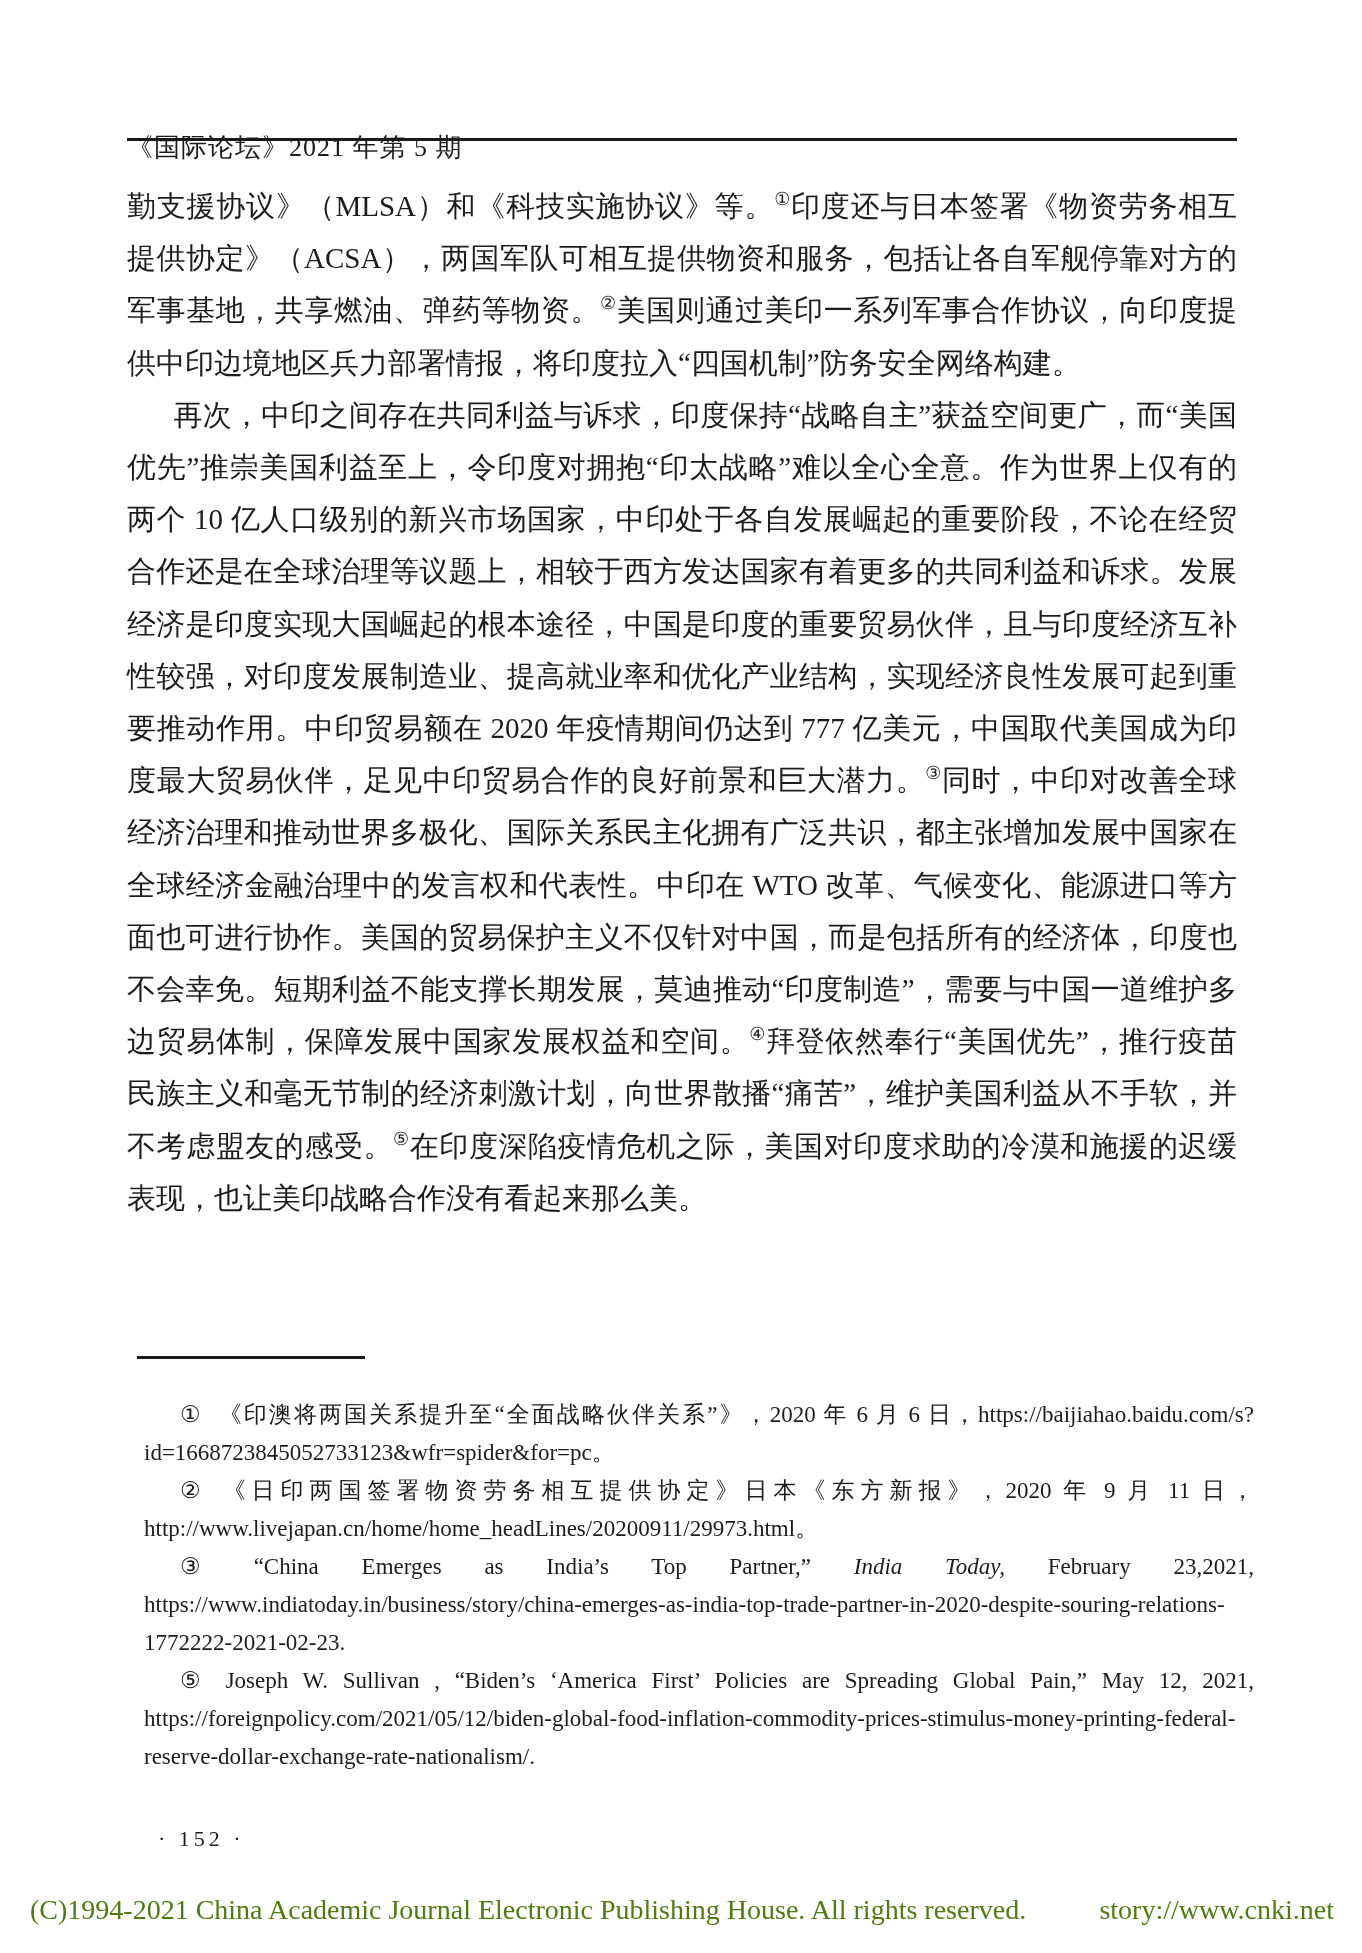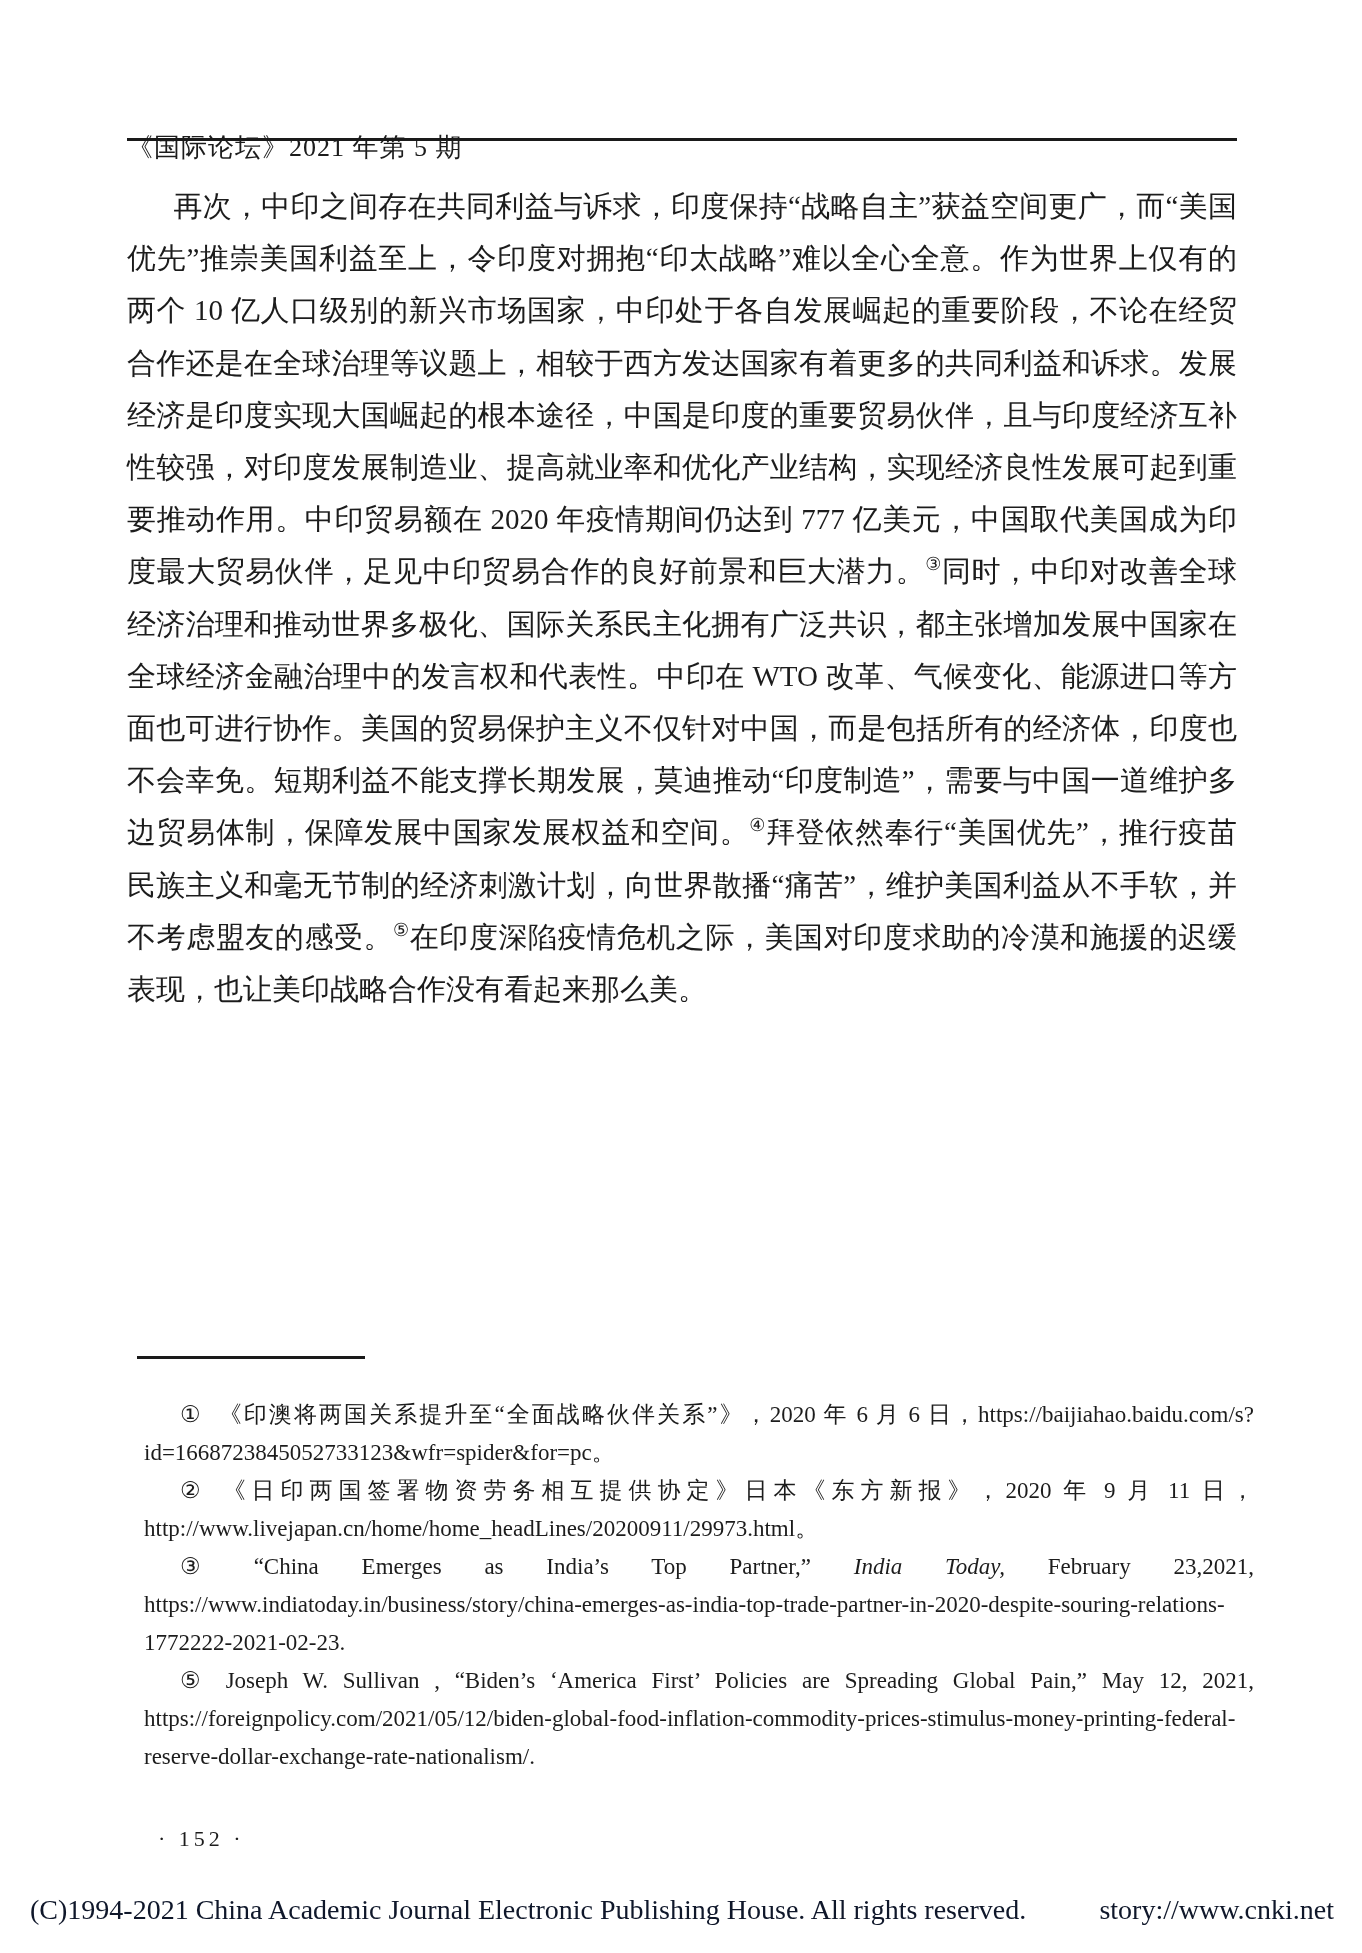--- a/index.html
+++ b/index.html
@@ -45,32 +45,33 @@
   .footnotes p{margin:0;text-indent:36px;}
   .fn-marker{margin-right:16px;}
   .italic{font-style:italic;}
   .page-number{
     position:absolute;top:1826px;left:158px;
     font-size:22px;letter-spacing:4px;
   }
   .footer{
     position:absolute;top:1894px;left:30px;right:28px;
     display:flex;justify-content:space-between;align-items:baseline;
-    font-size:28px;color:#0f172a;
+    font-size:28px;color:#4d7c0f;
   }
 </style>
 </head>
 <body>
 
 <div class="page">
   <div class="journal-header">《国际论坛》2021 年第 5 期</div>
 
   <div class="header-rule"></div>
 
   <div class="article-body">
+      <p><span>勤支援协议》（MLSA）和《科技实施协议》等。</span><sup class="fn-ref">①</sup><span>印度还与日本签署《物资劳务相互提供协定》（ACSA），两国军队可相互提供物资和服务，包括让各自军舰停靠对方的军事基地，共享燃油、弹药等物资。</span><sup class="fn-ref">②</sup><span>美国则通过美印一系列军事合作协议，向印度提供中印边境地区兵力部署情报，将印度拉入“四国机制”防务安全网络构建。</span></p>
       <p class="indent"><span>再次，中印之间存在共同利益与诉求，印度保持“战略自主”获益空间更广，而“美国优先”推崇美国利益至上，令印度对拥抱“印太战略”难以全心全意。作为世界上仅有的两个 10 亿人口级别的新兴市场国家，中印处于各自发展崛起的重要阶段，不论在经贸合作还是在全球治理等议题上，相较于西方发达国家有着更多的共同利益和诉求。发展经济是印度实现大国崛起的根本途径，中国是印度的重要贸易伙伴，且与印度经济互补性较强，对印度发展制造业、提高就业率和优化产业结构，实现经济良性发展可起到重要推动作用。中印贸易额在 2020 年疫情期间仍达到 777 亿美元，中国取代美国成为印度最大贸易伙伴，足见中印贸易合作的良好前景和巨大潜力。</span><sup class="fn-ref">③</sup><span>同时，中印对改善全球经济治理和推动世界多极化、国际关系民主化拥有广泛共识，都主张增加发展中国家在全球经济金融治理中的发言权和代表性。中印在 WTO 改革、气候变化、能源进口等方面也可进行协作。美国的贸易保护主义不仅针对中国，而是包括所有的经济体，印度也不会幸免。短期利益不能支撑长期发展，莫迪推动“印度制造”，需要与中国一道维护多边贸易体制，保障发展中国家发展权益和空间。</span><sup class="fn-ref">④</sup><span>拜登依然奉行“美国优先”，推行疫苗民族主义和毫无节制的经济刺激计划，向世界散播“痛苦”，维护美国利益从不手软，并不考虑盟友的感受。</span><sup class="fn-ref">⑤</sup><span>在印度深陷疫情危机之际，美国对印度求助的冷漠和施援的迟缓表现，也让美印战略合作没有看起来那么美。</span></p>
     </div>
 
   <div class="fn-separator"></div>
 
   <div class="footnotes">
       <p><span class="fn-marker">①</span><span>《印澳将两国关系提升至“全面战略伙伴关系”》，2020 年 6 月 6 日，https://baijiahao.baidu.com/s?id=1668723845052733123&amp;wfr=spider&amp;for=pc。</span></p>
       <p><span class="fn-marker">②</span><span>《日印两国签署物资劳务相互提供协定》日本《东方新报》，2020 年 9 月 11 日，http://www.livejapan.cn/home/home_headLines/20200911/29973.html。</span></p>
       <p><span class="fn-marker">③</span><span>“China Emerges as India’s Top Partner,” </span><span class="italic">India Today,</span><span> February 23,2021, https://www.indiatoday.in/business/story/china-emerges-as-india-top-trade-partner-in-2020-despite-souring-relations-1772222-2021-02-23.</span></p>
       <p><span class="fn-marker">⑤</span><span>Joseph W. Sullivan , “Biden’s ‘America First’ Policies are Spreading Global Pain,” May 12, 2021, https://foreignpolicy.com/2021/05/12/biden-global-food-inflation-commodity-prices-stimulus-money-printing-federal-reserve-dollar-exchange-rate-nationalism/.</span></p>

